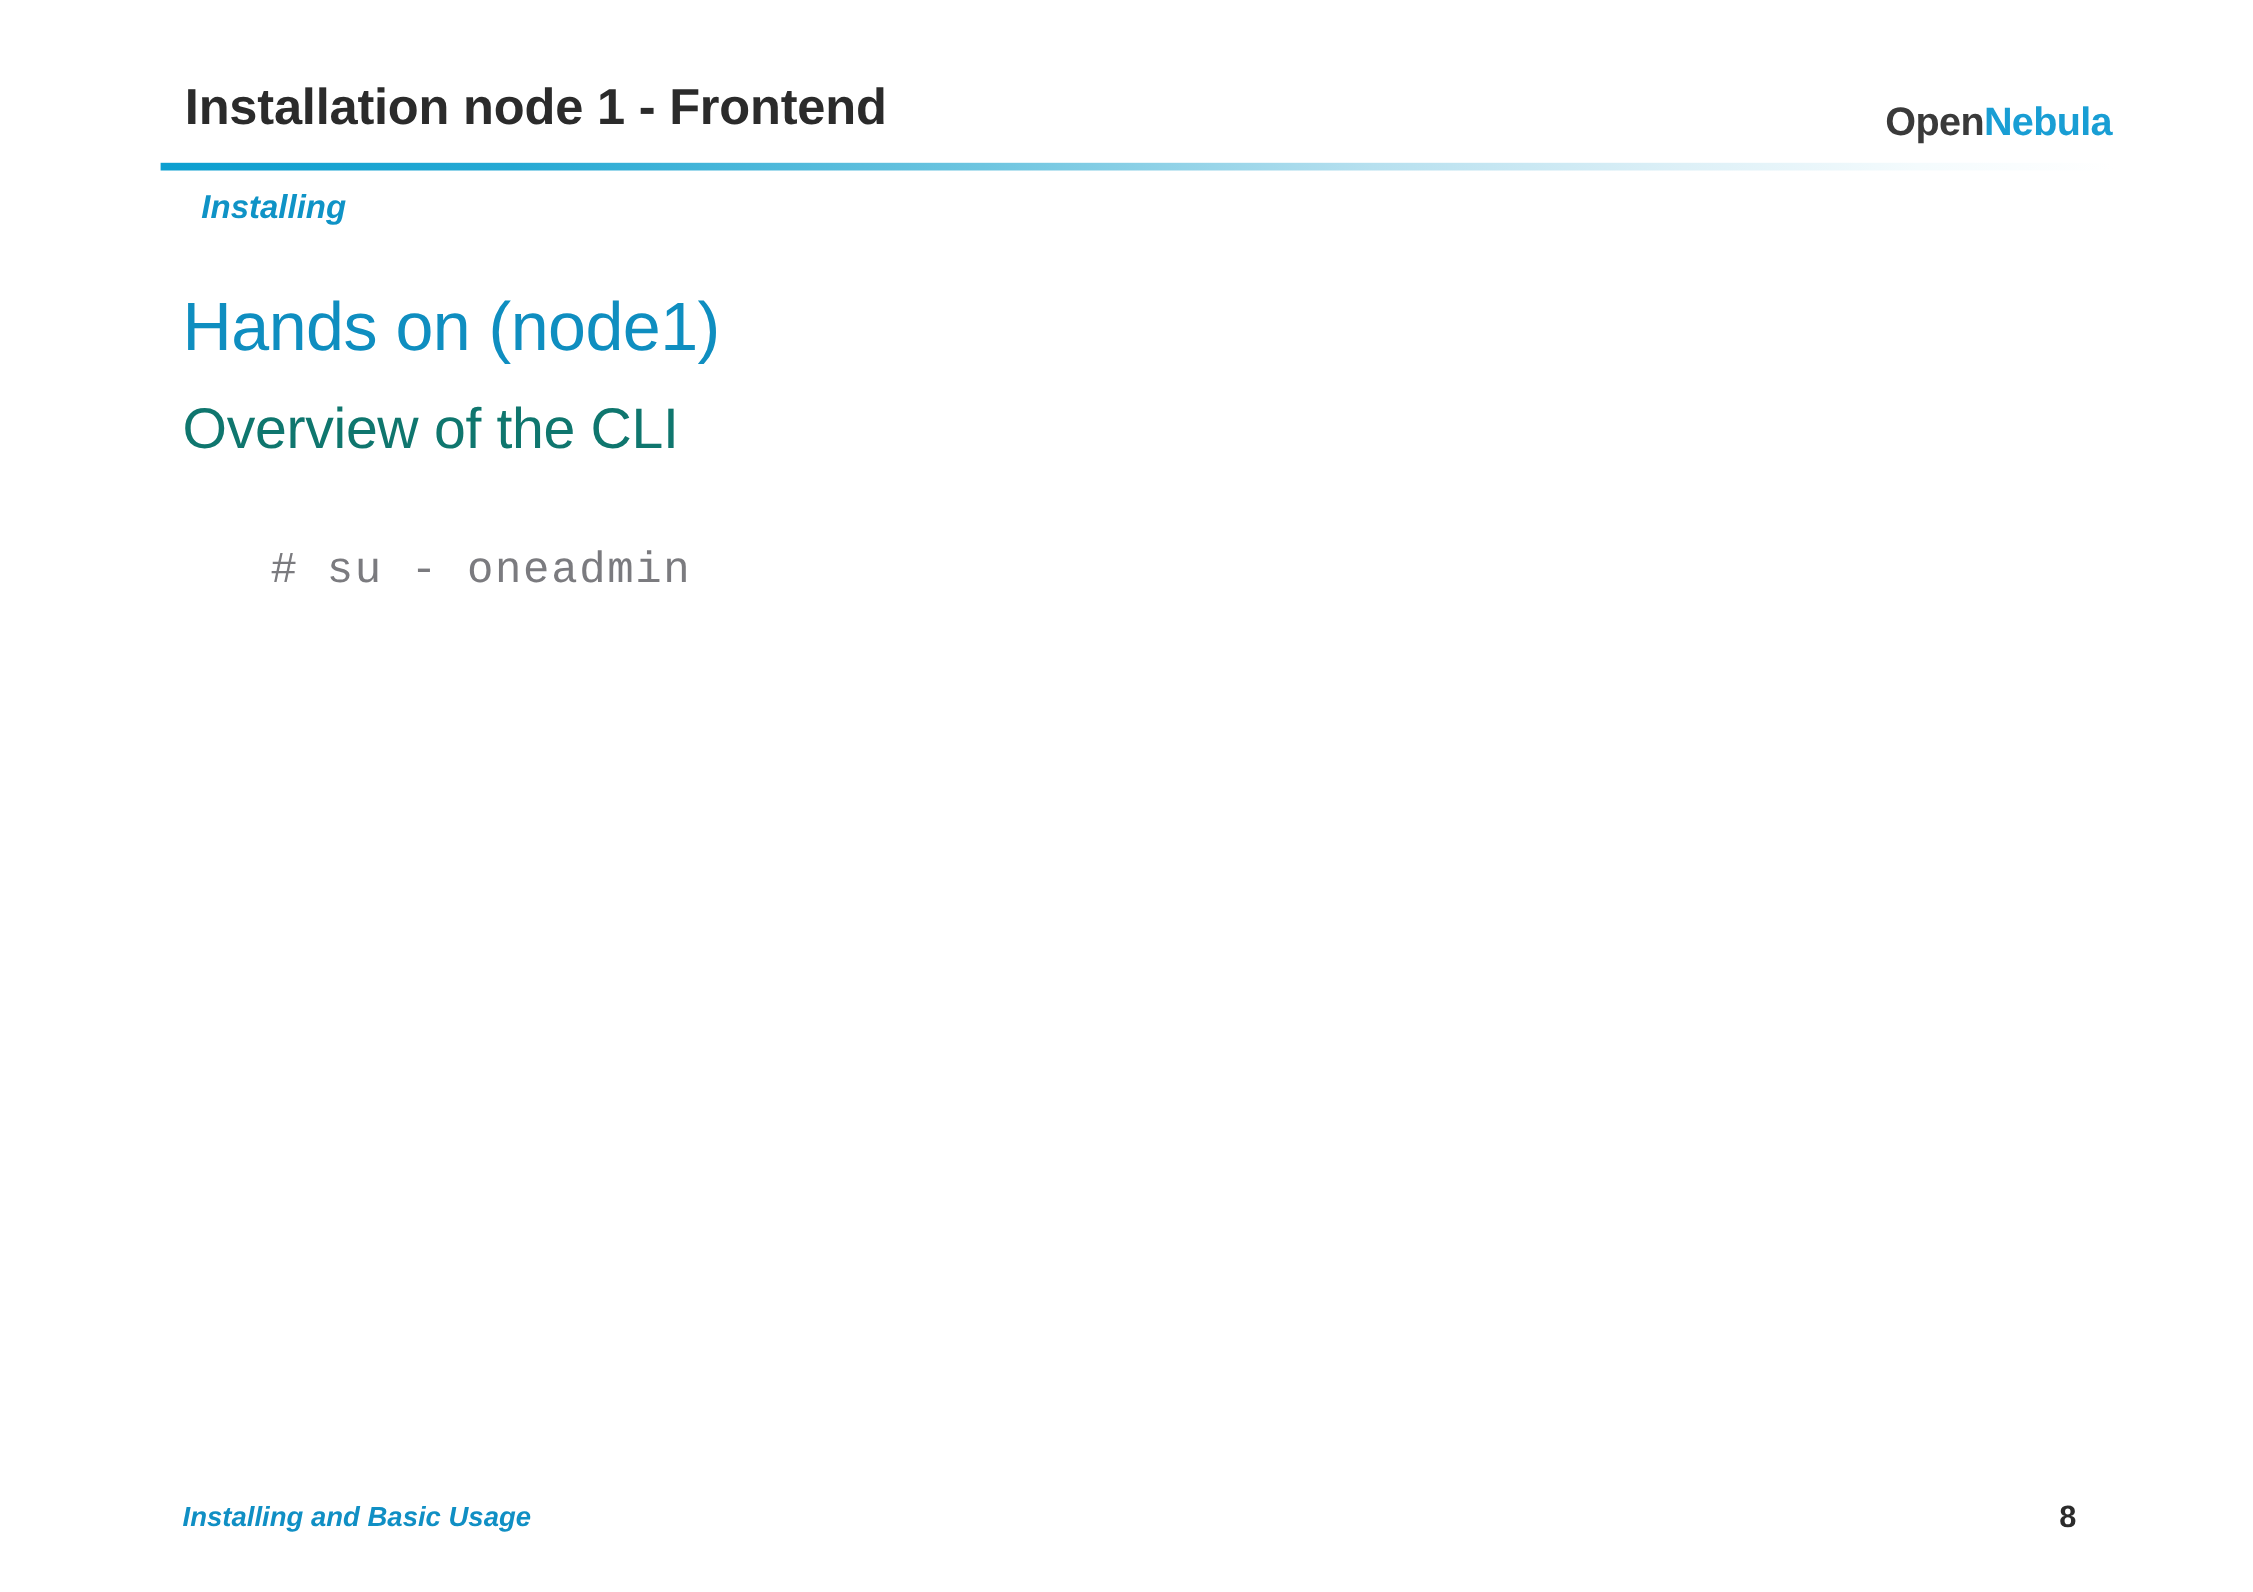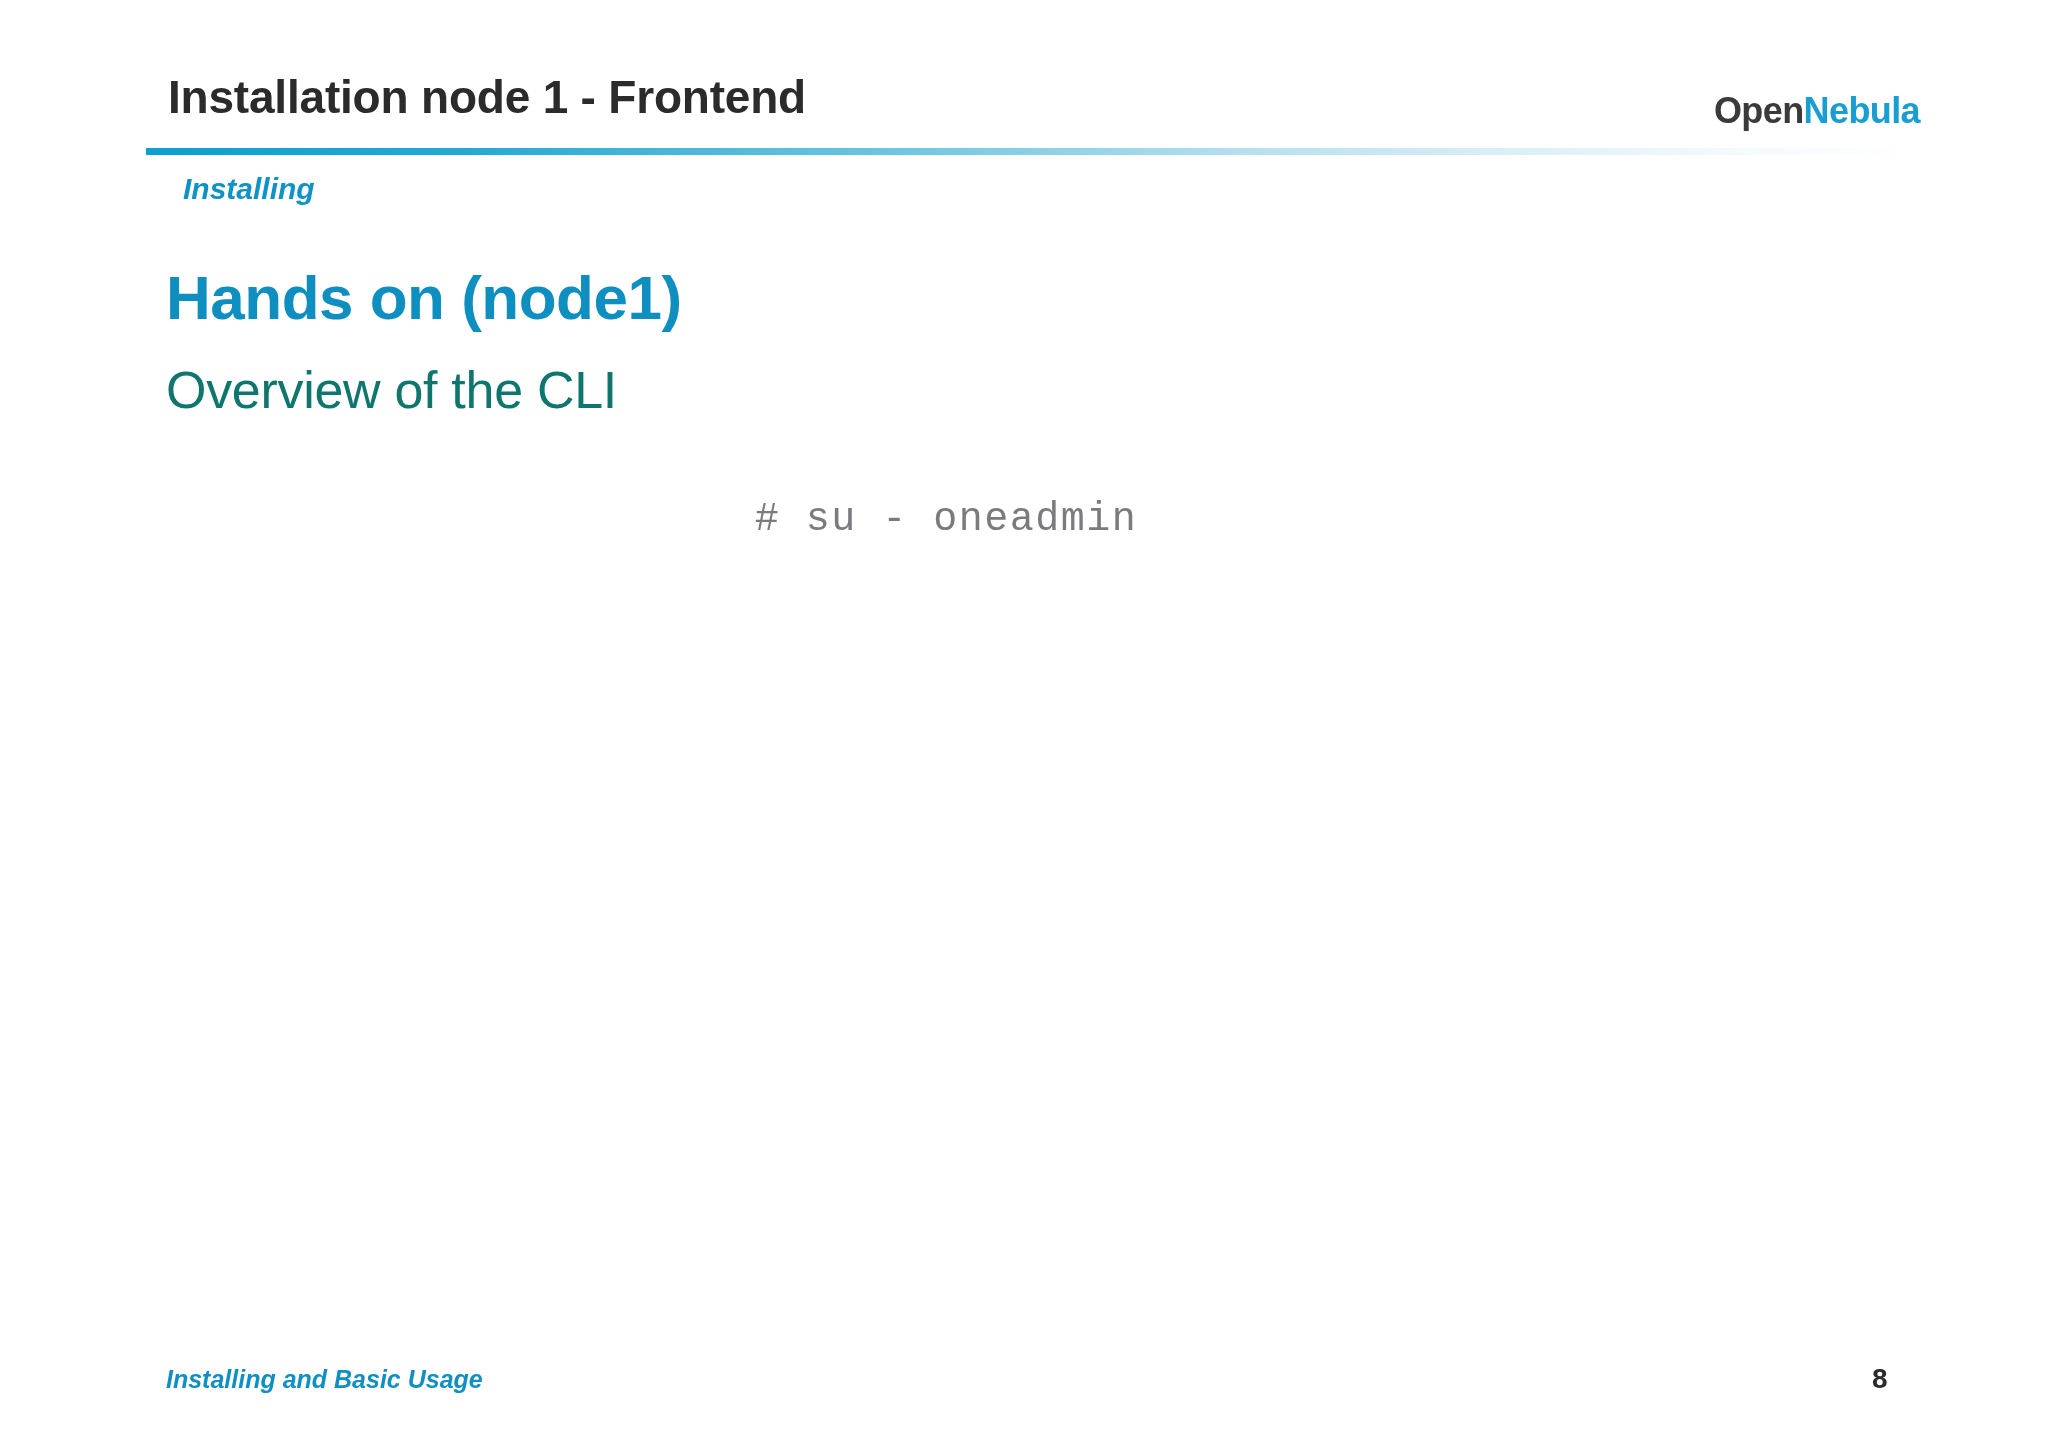--- a/index.html
+++ b/index.html
@@ -75,21 +75,21 @@
     white-space: nowrap;
     margin-left: 15px;
   }
 
   
   .main-heading {
     position: absolute;
     left: 166px;
     top: 262px;
     font-size: 62px;
-    font-weight: bold;
+    font-weight: normal;
     color: #0f8ec0;
     letter-spacing: -0.5px;
     white-space: nowrap;
   }
 
   .sub-heading {
     position: absolute;
     left: 166px;
     top: 360px;
     font-size: 52px;
@@ -98,21 +98,20 @@
     letter-spacing: -0.3px;
     white-space: nowrap;
   }
 
   
   .code-block {
     position: absolute;
     left: 246px;
     top: 500px;
     width: 1400px;
-    text-align: center;
   }
   .code-line {
     font-family: "Liberation Mono", "DejaVu Sans Mono", monospace;
     font-size: 40px;
     line-height: 1.0;
     color: #7b7b7f;
     letter-spacing: 1.5px;
     white-space: pre;
     margin-bottom: 96px;
   }

